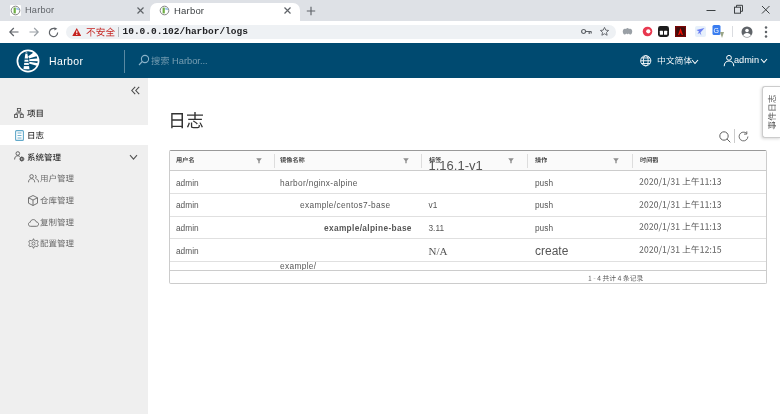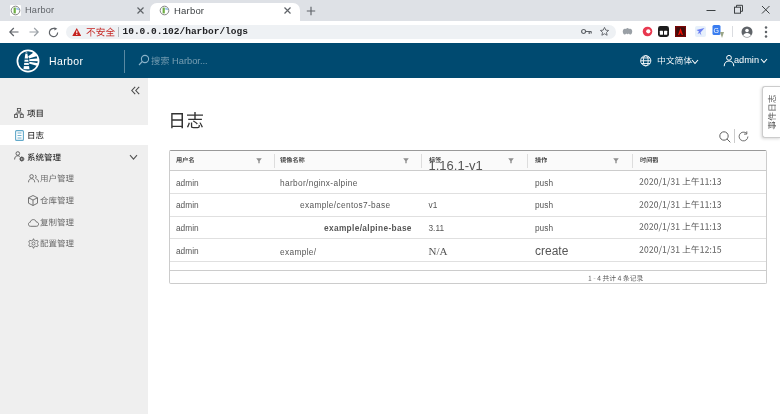--- a/index.html
+++ b/index.html
@@ -282,21 +282,21 @@
 <div class="abs" style="left:170px;top:238.4px;width:595.5px;height:1px;background:#e0e0e0"></div>
 <div style="position:absolute;left:176px;top:223.0px;font-family:'Liberation Sans',sans-serif;font-size:8.3px;color:#565656;font-weight:400;letter-spacing:0;line-height:10.3px;white-space:nowrap;">admin</div>
 <div style="position:absolute;left:296px;top:223.0px;font-family:'Liberation Sans',sans-serif;font-size:8.3px;color:#565656;font-weight:700;letter-spacing:0.35px;line-height:10.3px;white-space:nowrap;margin-left:28px;">example/alpine-base</div>
 <div style="position:absolute;left:428.5px;top:223.0px;font-family:'Liberation Sans',sans-serif;font-size:8.3px;color:#565656;font-weight:400;letter-spacing:0;line-height:10.3px;white-space:nowrap;">3.11</div>
 <div style="position:absolute;left:535px;top:223.0px;font-family:'Liberation Sans',sans-serif;font-size:8.3px;color:#565656;font-weight:400;letter-spacing:0;line-height:10.3px;white-space:nowrap;">push</div>
 <div style="position:absolute;left:639px;top:221.4px;line-height:0;"><svg class="" width="82.6" height="11.4" viewBox="0 0 82.6 11.4">
         <path transform="translate(0,8.8)" d="M0.4 0.0H4.4V-0.7H2.7C2.3 -0.7 1.9 -0.7 1.6 -0.6C3.1 -2.1 4.1 -3.4 4.1 -4.7C4.1 -5.8 3.4 -6.6 2.3 -6.6C1.4 -6.6 0.9 -6.2 0.4 -5.6L0.8 -5.2C1.2 -5.6 1.6 -5.9 2.2 -5.9C3.0 -5.9 3.3 -5.4 3.3 -4.6C3.3 -3.5 2.4 -2.2 0.4 -0.5Z M7.3 0.1C8.6 0.1 9.3 -1.0 9.3 -3.2C9.3 -5.5 8.6 -6.6 7.3 -6.6C6.1 -6.6 5.3 -5.5 5.3 -3.2C5.3 -1.0 6.1 0.1 7.3 0.1ZM7.3 -0.5C6.6 -0.5 6.1 -1.4 6.1 -3.2C6.1 -5.1 6.6 -5.9 7.3 -5.9C8.1 -5.9 8.6 -5.1 8.6 -3.2C8.6 -1.4 8.1 -0.5 7.3 -0.5Z M10.2 0.0H14.2V-0.7H12.4C12.1 -0.7 11.7 -0.7 11.4 -0.6C12.9 -2.1 13.9 -3.4 13.9 -4.7C13.9 -5.8 13.2 -6.6 12.0 -6.6C11.2 -6.6 10.6 -6.2 10.1 -5.6L10.6 -5.2C10.9 -5.6 11.4 -5.9 11.9 -5.9C12.7 -5.9 13.1 -5.4 13.1 -4.6C13.1 -3.5 12.2 -2.2 10.2 -0.5Z M17.1 0.1C18.3 0.1 19.1 -1.0 19.1 -3.2C19.1 -5.5 18.3 -6.6 17.1 -6.6C15.9 -6.6 15.1 -5.5 15.1 -3.2C15.1 -1.0 15.9 0.1 17.1 0.1ZM17.1 -0.5C16.4 -0.5 15.9 -1.4 15.9 -3.2C15.9 -5.1 16.4 -5.9 17.1 -5.9C17.8 -5.9 18.3 -5.1 18.3 -3.2C18.3 -1.4 17.8 -0.5 17.1 -0.5Z M19.6 1.6H20.2L22.9 -7.0H22.3Z M23.8 0.0H27.3V-0.7H26.0V-6.5H25.4C25.0 -6.2 24.6 -6.1 24.1 -6.0V-5.5H25.2V-0.7H23.8Z M28.0 1.6H28.6L31.2 -7.0H30.6Z M33.6 0.1C34.8 0.1 35.7 -0.6 35.7 -1.7C35.7 -2.6 35.1 -3.2 34.3 -3.4V-3.4C35.0 -3.6 35.5 -4.2 35.5 -5.0C35.5 -6.0 34.7 -6.6 33.6 -6.6C32.9 -6.6 32.3 -6.2 31.8 -5.8L32.2 -5.3C32.6 -5.7 33.1 -5.9 33.6 -5.9C34.3 -5.9 34.7 -5.5 34.7 -4.9C34.7 -4.2 34.2 -3.7 32.9 -3.7V-3.0C34.4 -3.0 34.9 -2.5 34.9 -1.8C34.9 -1.0 34.4 -0.6 33.6 -0.6C32.9 -0.6 32.4 -0.9 32.0 -1.3L31.6 -0.8C32.0 -0.3 32.6 0.1 33.6 0.1Z M37.0 0.0H40.5V-0.7H39.2V-6.5H38.6C38.3 -6.2 37.8 -6.1 37.3 -6.0V-5.5H38.4V-0.7H37.0Z M46.8 -7.3V-0.4H43.5V0.3H51.4V-0.4H47.5V-3.9H50.8V-4.5H47.5V-7.3Z M52.3 -3.4V-2.7H55.9V0.7H56.6V-2.7H60.2V-3.4H56.6V-5.6H59.5V-6.2H54.4C54.5 -6.5 54.7 -6.9 54.8 -7.3L54.1 -7.4C53.7 -6.2 53.1 -5.0 52.4 -4.3C52.5 -4.2 52.8 -4.0 52.9 -3.9C53.4 -4.3 53.7 -4.9 54.1 -5.6H55.9V-3.4Z M61.4 0.0H65.0V-0.7H63.7V-6.5H63.1C62.7 -6.2 62.3 -6.1 61.7 -6.0V-5.5H62.9V-0.7H61.4Z M66.3 0.0H69.9V-0.7H68.6V-6.5H67.9C67.6 -6.2 67.2 -6.1 66.6 -6.0V-5.5H67.8V-0.7H66.3Z M71.6 -3.4C72.0 -3.4 72.2 -3.7 72.2 -4.0C72.2 -4.4 72.0 -4.7 71.6 -4.7C71.3 -4.7 71.1 -4.4 71.1 -4.0C71.1 -3.7 71.3 -3.4 71.6 -3.4ZM71.6 0.1C72.0 0.1 72.2 -0.1 72.2 -0.5C72.2 -0.9 72.0 -1.1 71.6 -1.1C71.3 -1.1 71.1 -0.9 71.1 -0.5C71.1 -0.1 71.3 0.1 71.6 0.1Z M73.6 0.0H77.2V-0.7H75.9V-6.5H75.3C74.9 -6.2 74.5 -6.1 73.9 -6.0V-5.5H75.1V-0.7H73.6Z M80.1 0.1C81.2 0.1 82.1 -0.6 82.1 -1.7C82.1 -2.6 81.5 -3.2 80.8 -3.4V-3.4C81.5 -3.6 81.9 -4.2 81.9 -5.0C81.9 -6.0 81.1 -6.6 80.0 -6.6C79.3 -6.6 78.7 -6.2 78.2 -5.8L78.7 -5.3C79.1 -5.7 79.5 -5.9 80.0 -5.9C80.7 -5.9 81.1 -5.5 81.1 -4.9C81.1 -4.2 80.7 -3.7 79.3 -3.7V-3.0C80.8 -3.0 81.3 -2.5 81.3 -1.8C81.3 -1.0 80.8 -0.6 80.0 -0.6C79.3 -0.6 78.8 -0.9 78.4 -1.3L78.0 -0.8C78.4 -0.3 79.1 0.1 80.1 0.1Z" fill="#565656"></path>
       </svg></div>
 <div class="abs" style="left:170px;top:261.1px;width:595.5px;height:1px;background:#e0e0e0"></div>
 <div style="position:absolute;left:176px;top:245.7px;font-family:'Liberation Sans',sans-serif;font-size:8.3px;color:#565656;font-weight:400;letter-spacing:0;line-height:10.3px;white-space:nowrap;">admin</div>
-<div style="position:absolute;left:280px;top:247px;font-family:'Liberation Sans',sans-serif;font-size:8.3px;color:#565656;font-weight:400;letter-spacing:0.35px;line-height:10.3px;white-space:nowrap;">example/</div>
+<div style="position:absolute;left:280px;top:261px;font-family:'Liberation Sans',sans-serif;font-size:8.3px;color:#565656;font-weight:400;letter-spacing:0.35px;line-height:10.3px;white-space:nowrap;">example/</div>
 <div style="position:absolute;left:428.5px;top:245.7px;font-family:Liberation Serif, serif;font-size:11px;color:#565656;font-weight:400;letter-spacing:0;line-height:10.3px;white-space:nowrap;">N/A</div>
 <div style="position:absolute;left:535px;top:245.7px;font-family:'Liberation Sans',sans-serif;font-size:12px;color:#565656;font-weight:400;letter-spacing:0;line-height:10.3px;white-space:nowrap;">create</div>
 <div style="position:absolute;left:639px;top:244.1px;line-height:0;"><svg class="" width="82.6" height="11.4" viewBox="0 0 82.6 11.4">
         <path transform="translate(0,8.8)" d="M0.4 0.0H4.4V-0.7H2.7C2.3 -0.7 1.9 -0.7 1.6 -0.6C3.1 -2.1 4.1 -3.4 4.1 -4.7C4.1 -5.8 3.4 -6.6 2.3 -6.6C1.4 -6.6 0.9 -6.2 0.4 -5.6L0.8 -5.2C1.2 -5.6 1.6 -5.9 2.2 -5.9C3.0 -5.9 3.3 -5.4 3.3 -4.6C3.3 -3.5 2.4 -2.2 0.4 -0.5Z M7.3 0.1C8.6 0.1 9.3 -1.0 9.3 -3.2C9.3 -5.5 8.6 -6.6 7.3 -6.6C6.1 -6.6 5.3 -5.5 5.3 -3.2C5.3 -1.0 6.1 0.1 7.3 0.1ZM7.3 -0.5C6.6 -0.5 6.1 -1.4 6.1 -3.2C6.1 -5.1 6.6 -5.9 7.3 -5.9C8.1 -5.9 8.6 -5.1 8.6 -3.2C8.6 -1.4 8.1 -0.5 7.3 -0.5Z M10.2 0.0H14.2V-0.7H12.4C12.1 -0.7 11.7 -0.7 11.4 -0.6C12.9 -2.1 13.9 -3.4 13.9 -4.7C13.9 -5.8 13.2 -6.6 12.0 -6.6C11.2 -6.6 10.6 -6.2 10.1 -5.6L10.6 -5.2C10.9 -5.6 11.4 -5.9 11.9 -5.9C12.7 -5.9 13.1 -5.4 13.1 -4.6C13.1 -3.5 12.2 -2.2 10.2 -0.5Z M17.1 0.1C18.3 0.1 19.1 -1.0 19.1 -3.2C19.1 -5.5 18.3 -6.6 17.1 -6.6C15.9 -6.6 15.1 -5.5 15.1 -3.2C15.1 -1.0 15.9 0.1 17.1 0.1ZM17.1 -0.5C16.4 -0.5 15.9 -1.4 15.9 -3.2C15.9 -5.1 16.4 -5.9 17.1 -5.9C17.8 -5.9 18.3 -5.1 18.3 -3.2C18.3 -1.4 17.8 -0.5 17.1 -0.5Z M19.6 1.6H20.2L22.9 -7.0H22.3Z M23.8 0.0H27.3V-0.7H26.0V-6.5H25.4C25.0 -6.2 24.6 -6.1 24.1 -6.0V-5.5H25.2V-0.7H23.8Z M28.0 1.6H28.6L31.2 -7.0H30.6Z M33.6 0.1C34.8 0.1 35.7 -0.6 35.7 -1.7C35.7 -2.6 35.1 -3.2 34.3 -3.4V-3.4C35.0 -3.6 35.5 -4.2 35.5 -5.0C35.5 -6.0 34.7 -6.6 33.6 -6.6C32.9 -6.6 32.3 -6.2 31.8 -5.8L32.2 -5.3C32.6 -5.7 33.1 -5.9 33.6 -5.9C34.3 -5.9 34.7 -5.5 34.7 -4.9C34.7 -4.2 34.2 -3.7 32.9 -3.7V-3.0C34.4 -3.0 34.9 -2.5 34.9 -1.8C34.9 -1.0 34.4 -0.6 33.6 -0.6C32.9 -0.6 32.4 -0.9 32.0 -1.3L31.6 -0.8C32.0 -0.3 32.6 0.1 33.6 0.1Z M37.0 0.0H40.5V-0.7H39.2V-6.5H38.6C38.3 -6.2 37.8 -6.1 37.3 -6.0V-5.5H38.4V-0.7H37.0Z M46.8 -7.3V-0.4H43.5V0.3H51.4V-0.4H47.5V-3.9H50.8V-4.5H47.5V-7.3Z M52.3 -3.4V-2.7H55.9V0.7H56.6V-2.7H60.2V-3.4H56.6V-5.6H59.5V-6.2H54.4C54.5 -6.5 54.7 -6.9 54.8 -7.3L54.1 -7.4C53.7 -6.2 53.1 -5.0 52.4 -4.3C52.5 -4.2 52.8 -4.0 52.9 -3.9C53.4 -4.3 53.7 -4.9 54.1 -5.6H55.9V-3.4Z M61.4 0.0H65.0V-0.7H63.7V-6.5H63.1C62.7 -6.2 62.3 -6.1 61.7 -6.0V-5.5H62.9V-0.7H61.4Z M65.9 0.0H70.0V-0.7H68.2C67.9 -0.7 67.5 -0.7 67.1 -0.6C68.7 -2.1 69.7 -3.4 69.7 -4.7C69.7 -5.8 68.9 -6.6 67.8 -6.6C67.0 -6.6 66.4 -6.2 65.9 -5.6L66.4 -5.2C66.7 -5.6 67.2 -5.9 67.7 -5.9C68.5 -5.9 68.9 -5.4 68.9 -4.6C68.9 -3.5 68.0 -2.2 65.9 -0.5Z M71.6 -3.4C72.0 -3.4 72.2 -3.7 72.2 -4.0C72.2 -4.4 72.0 -4.7 71.6 -4.7C71.3 -4.7 71.1 -4.4 71.1 -4.0C71.1 -3.7 71.3 -3.4 71.6 -3.4ZM71.6 0.1C72.0 0.1 72.2 -0.1 72.2 -0.5C72.2 -0.9 72.0 -1.1 71.6 -1.1C71.3 -1.1 71.1 -0.9 71.1 -0.5C71.1 -0.1 71.3 0.1 71.6 0.1Z M73.6 0.0H77.2V-0.7H75.9V-6.5H75.3C74.9 -6.2 74.5 -6.1 73.9 -6.0V-5.5H75.1V-0.7H73.6Z M80.1 0.1C81.1 0.1 82.2 -0.7 82.2 -2.1C82.2 -3.5 81.3 -4.2 80.2 -4.2C79.8 -4.2 79.6 -4.1 79.3 -3.9L79.4 -5.8H81.9V-6.5H78.7L78.5 -3.4L78.9 -3.2C79.3 -3.4 79.6 -3.5 80.0 -3.5C80.8 -3.5 81.4 -3.0 81.4 -2.1C81.4 -1.1 80.7 -0.6 80.0 -0.6C79.2 -0.6 78.8 -0.9 78.4 -1.3L78.0 -0.7C78.4 -0.3 79.1 0.1 80.1 0.1Z" fill="#565656"></path>
       </svg></div>
 <div class="abs" style="left:170px;top:269.6px;width:595.5px;height:1px;background:#ccc"></div>
 <div class="abs" style="right:19.5px;top:274.2px;line-height:0"><svg class="" width="55.3" height="8.8" viewBox="0 0 55.3 8.8">
         <path transform="translate(0,6.8)" d="M0.6 0.0H3.3V-0.5H2.3V-5.0H1.9C1.6 -4.8 1.3 -4.7 0.8 -4.6V-4.2H1.7V-0.5H0.6Z M5.6 -1.7H7.4V-2.1H5.6Z M11.5 0.0H12.1V-1.4H12.7V-1.9H12.1V-5.0H11.4L9.3 -1.8V-1.4H11.5ZM11.5 -1.9H10.0L11.1 -3.6C11.2 -3.8 11.4 -4.1 11.5 -4.3H11.5C11.5 -4.1 11.5 -3.6 11.5 -3.4Z M18.5 -1.0C19.1 -0.5 19.9 0.1 20.4 0.5L20.8 0.2C20.4 -0.2 19.5 -0.8 18.9 -1.3ZM16.7 -1.3C16.3 -0.8 15.6 -0.2 14.9 0.2C15.0 0.3 15.2 0.4 15.3 0.6C16.0 0.2 16.8 -0.5 17.2 -1.1ZM15.1 -4.3V-3.8H16.4V-2.2H14.8V-1.7H21.0V-2.2H19.4V-3.8H20.7V-4.3H19.4V-5.7H18.8V-4.3H16.9V-5.7H16.4V-4.3ZM16.9 -2.2V-3.8H18.8V-2.2Z M22.2 -5.3C22.6 -5.0 23.1 -4.5 23.3 -4.2L23.6 -4.6C23.4 -4.9 22.9 -5.3 22.5 -5.6ZM21.6 -3.6V-3.1H22.7V-0.6C22.7 -0.3 22.5 -0.1 22.3 -0.1C22.4 0.0 22.6 0.3 22.6 0.4C22.7 0.3 22.9 0.1 24.2 -0.8C24.1 -0.9 24.1 -1.1 24.0 -1.2L23.2 -0.7V-3.6ZM25.5 -5.7V-3.5H23.8V-2.9H25.5V0.5H26.1V-2.9H27.8V-3.5H26.1V-5.7Z M31.9 0.0H32.5V-1.4H33.2V-1.9H32.5V-5.0H31.8L29.7 -1.8V-1.4H31.9ZM31.9 -1.9H30.4L31.5 -3.6C31.7 -3.8 31.8 -4.1 31.9 -4.3H31.9C31.9 -4.1 31.9 -3.6 31.9 -3.4Z M36.9 -1.2C36.6 -0.8 36.0 -0.3 35.6 -0.1C35.7 0.0 35.8 0.2 35.9 0.3C36.4 -0.0 37.0 -0.6 37.3 -1.1ZM39.2 -1.0C39.7 -0.6 40.2 -0.0 40.5 0.3L40.8 0.0C40.6 -0.3 40.0 -0.9 39.5 -1.3ZM39.4 -4.6C39.1 -4.3 38.8 -4.0 38.3 -3.7C37.9 -4.0 37.5 -4.3 37.2 -4.6L37.3 -4.6ZM37.5 -5.7C37.1 -5.1 36.4 -4.4 35.4 -3.9C35.5 -3.8 35.7 -3.7 35.8 -3.5C36.2 -3.8 36.6 -4.0 36.9 -4.3C37.2 -4.0 37.5 -3.7 37.8 -3.5C37.0 -3.1 36.1 -2.8 35.1 -2.7C35.2 -2.6 35.3 -2.4 35.4 -2.3C36.4 -2.4 37.4 -2.7 38.3 -3.2C39.1 -2.7 40.1 -2.5 41.1 -2.3C41.2 -2.4 41.3 -2.7 41.5 -2.8C40.5 -2.9 39.6 -3.1 38.8 -3.5C39.4 -3.8 39.9 -4.3 40.2 -4.9L39.9 -5.1L39.8 -5.1H37.7C37.8 -5.3 37.9 -5.4 38.0 -5.6ZM38.0 -2.7V-2.0H35.9V-1.5H38.0V-0.0C38.0 0.1 38.0 0.1 37.9 0.1C37.9 0.1 37.6 0.1 37.3 0.1C37.4 0.2 37.5 0.4 37.5 0.5C37.9 0.5 38.1 0.5 38.3 0.4C38.5 0.4 38.5 0.2 38.5 -0.0V-1.5H40.7V-2.0H38.5V-2.7Z M42.5 -5.2C42.9 -4.9 43.4 -4.4 43.6 -4.1L44.0 -4.5C43.7 -4.8 43.3 -5.2 42.9 -5.5ZM43.1 0.4V0.4C43.2 0.3 43.3 0.1 44.5 -0.7C44.4 -0.8 44.3 -1.0 44.3 -1.1L43.6 -0.6V-3.6H42.0V-3.1H43.1V-0.6C43.1 -0.3 42.9 -0.1 42.8 0.0C42.9 0.1 43.0 0.3 43.1 0.4ZM44.5 -5.2V-4.7H47.2V-3.0H44.7V-0.4C44.7 0.3 44.9 0.4 45.7 0.4C45.9 0.4 47.1 0.4 47.2 0.4C48.0 0.4 48.2 0.1 48.2 -1.0C48.1 -1.0 47.9 -1.1 47.7 -1.2C47.7 -0.2 47.6 -0.0 47.2 -0.0C47.0 -0.0 45.9 -0.0 45.7 -0.0C45.3 -0.0 45.2 -0.1 45.2 -0.4V-2.5H47.2V-2.2H47.8V-5.2Z M49.4 -2.2C49.9 -1.9 50.4 -1.5 50.6 -1.3L51.0 -1.6C50.7 -1.9 50.2 -2.2 49.8 -2.5ZM49.4 -5.3V-4.9H53.5L53.5 -4.2H49.6V-3.8H53.5L53.4 -3.1H49.0V-2.7H51.6V-1.4C50.6 -1.0 49.6 -0.6 49.0 -0.4L49.2 0.1C49.9 -0.2 50.8 -0.6 51.6 -1.0V-0.0C51.6 0.1 51.6 0.1 51.5 0.1C51.4 0.1 51.0 0.1 50.6 0.1C50.7 0.2 50.7 0.4 50.8 0.6C51.3 0.6 51.7 0.6 51.9 0.5C52.1 0.4 52.1 0.3 52.1 -0.0V-1.6C52.7 -0.7 53.6 -0.1 54.6 0.3C54.7 0.1 54.9 -0.1 55.0 -0.2C54.2 -0.4 53.6 -0.7 53.1 -1.2C53.5 -1.5 54.0 -1.8 54.4 -2.2L54.0 -2.5C53.7 -2.2 53.2 -1.8 52.8 -1.5C52.5 -1.8 52.3 -2.1 52.1 -2.5V-2.7H54.9V-3.1H54.0C54.0 -3.8 54.1 -4.7 54.1 -5.3L53.7 -5.4L53.6 -5.3Z" fill="#565656"></path>
       </svg></div>
 </div>

